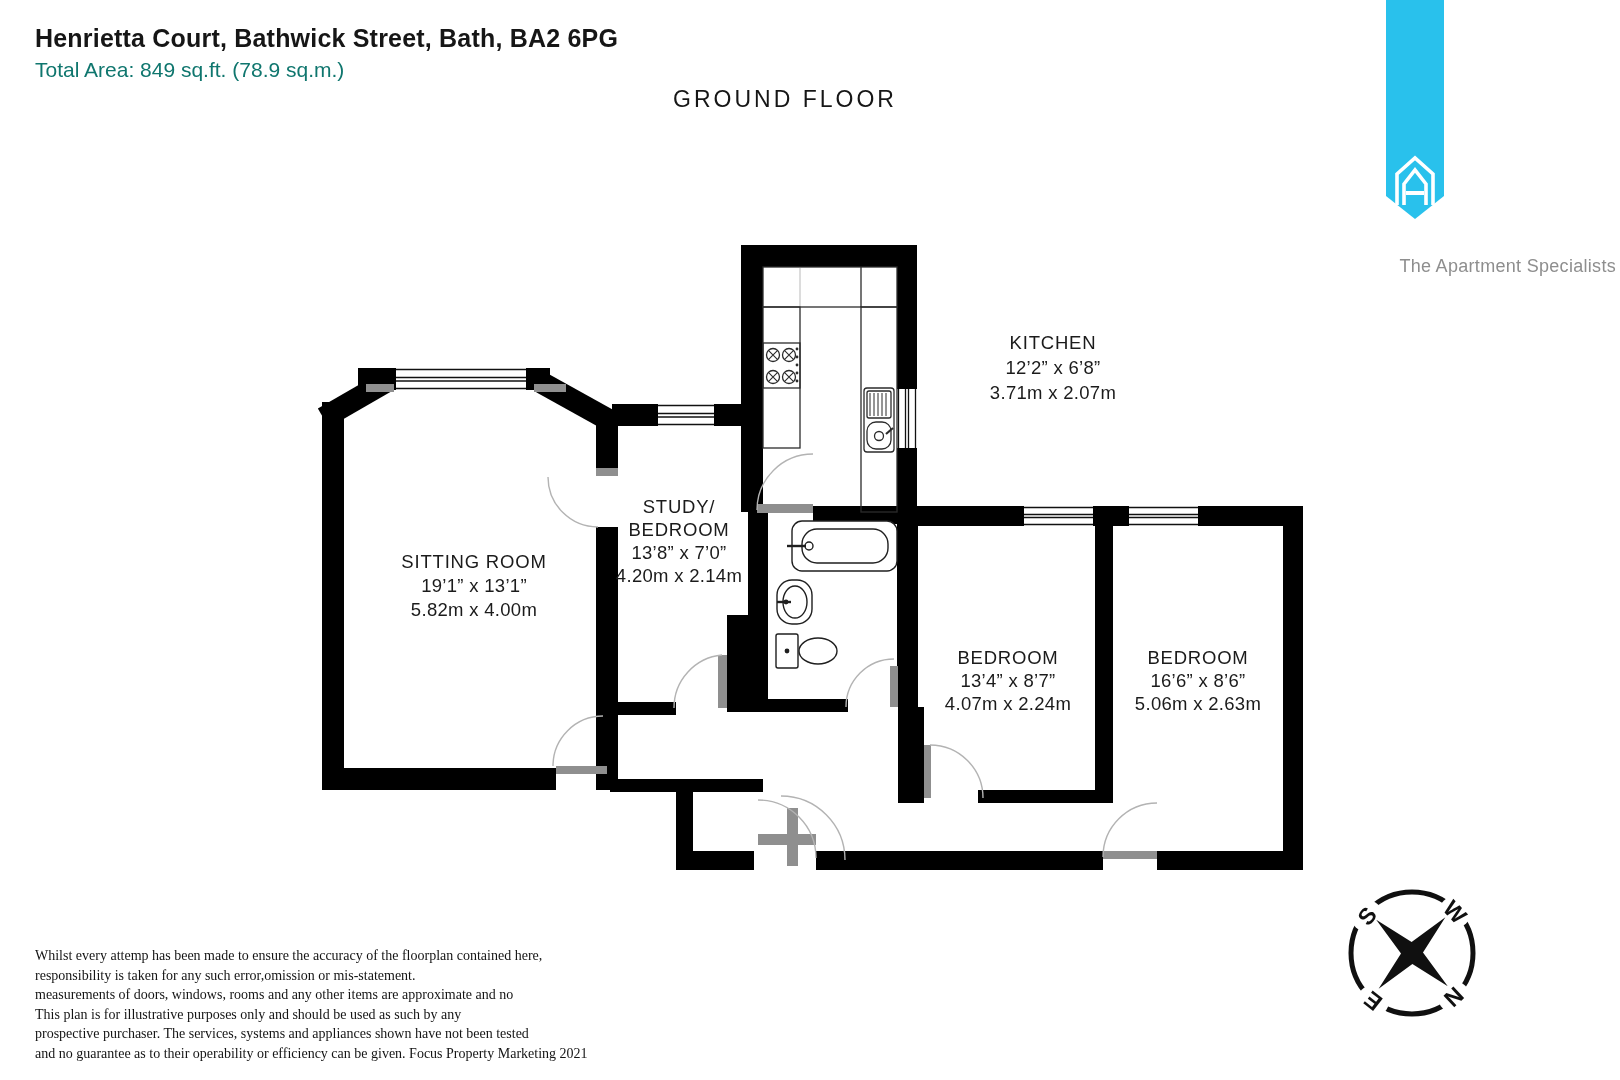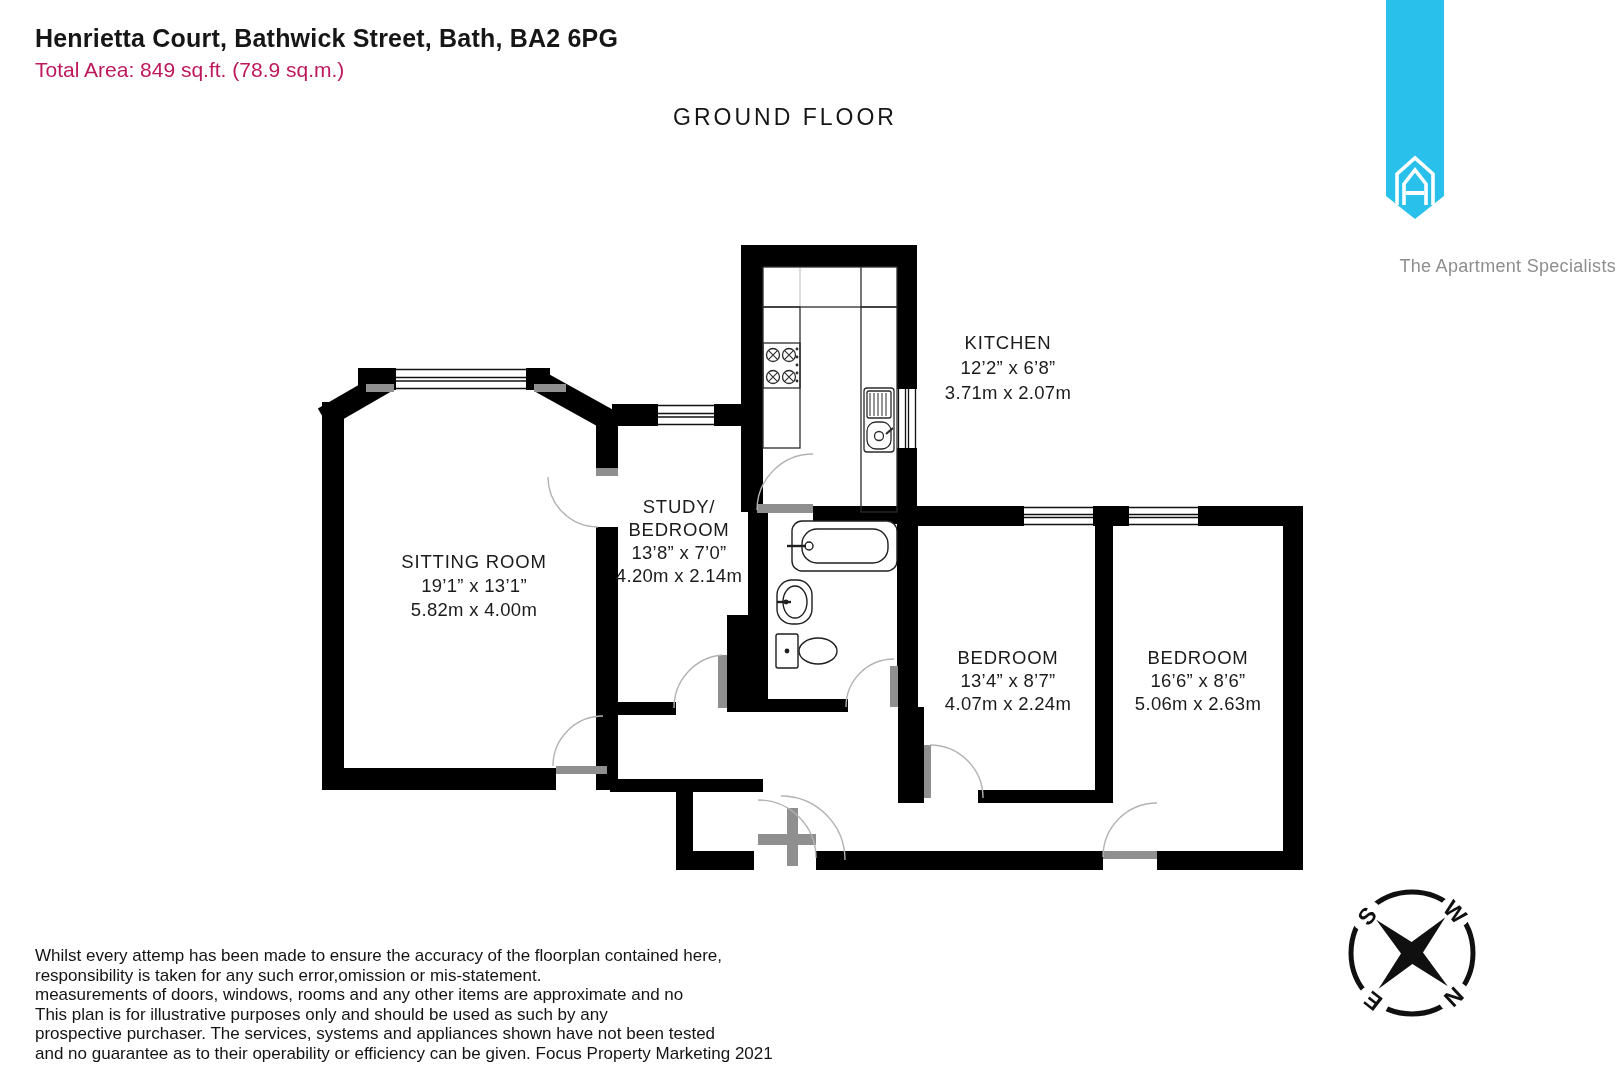--- a/index.html
+++ b/index.html
@@ -1,36 +1,36 @@
 <!DOCTYPE html>
 <html><head>
 <meta charset="utf-8">
 <style>
   html,body{margin:0;padding:0;background:#ffffff;}
   .page{position:relative;width:1620px;height:1080px;background:#ffffff;overflow:hidden;
         font-family:"Liberation Sans",sans-serif;color:#111;}
   .abs{position:absolute;}
   .address{left:35px;top:24px;font-size:25px;font-weight:bold;letter-spacing:.2px;color:#161616;}
-  .total-area{left:35px;top:58px;font-size:21px;font-weight:400;color:#be185d;}
+  .total-area{left:35px;top:58px;font-size:21px;font-weight:400;color:#0f766e;}
   .floor-title{left:600px;top:86px;width:370px;text-align:center;font-size:23px;
-               letter-spacing:3px;color:#161616;margin-top:18px;}
+               letter-spacing:3px;color:#161616;}
   .brand-name{left:1040px;top:224px;width:496px;text-align:right;font-size:26px;font-weight:bold;
               letter-spacing:2.5px;color:#413e46;white-space:nowrap;}
   .brand-reg{font-size:12px;vertical-align:super;letter-spacing:0;}
   .brand-tagline{left:1120px;top:256px;width:496px;text-align:right;font-size:18px;
                  color:#8e8e8e;letter-spacing:.3px;}
   .room-label{position:absolute;text-align:center;color:#1b1b1b;font-size:18.5px;
               line-height:24px;letter-spacing:.3px;}
   .room-label .rname{letter-spacing:.8px;}
   .lbl-sitting{left:346px;top:550px;width:256px;line-height:24px;}
   .lbl-study{left:569px;top:495px;width:220px;line-height:23px;}
-  .lbl-kitchen{left:898px;top:330px;width:220px;line-height:25px;}
+  .lbl-kitchen{left:898px;top:330px;width:220px;line-height:25px;padding-left:45px;}
   .lbl-bed1{left:898px;top:646px;width:220px;line-height:23px;}
   .lbl-bed2{left:1088px;top:646px;width:220px;line-height:23px;}
-  .disclaimer{left:35px;top:946px;font-size:17px;line-height:19.5px;color:#141414;}
+  .disclaimer{left:35px;top:946px;font-size:14px;line-height:19.5px;color:#141414;font-family:Liberation Serif, serif;}
   svg{position:absolute;left:0;top:0;}
 </style>
 </head>
 <body>
 
 <div class="page">
 
   <svg width="1620" height="1080" viewBox="0 0 1620 1080">
 
     <g>

